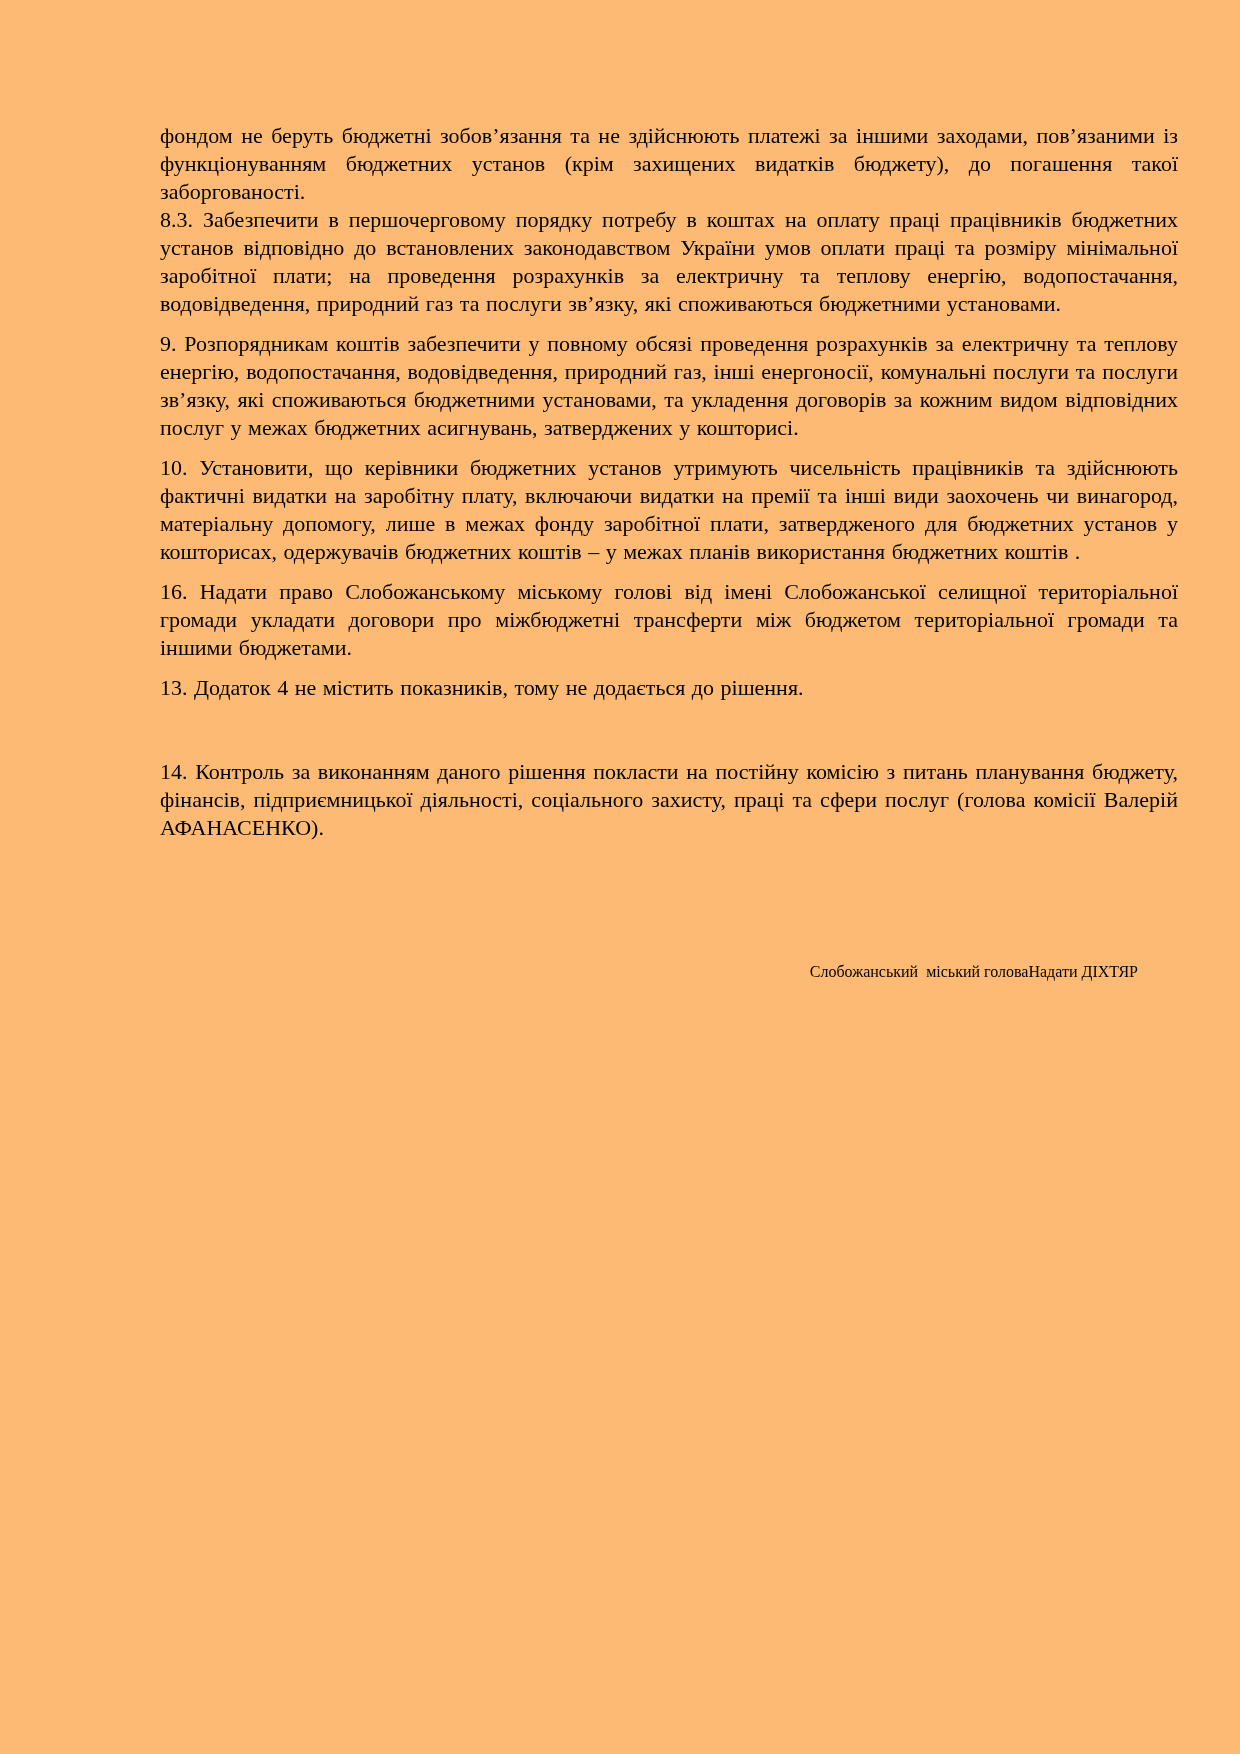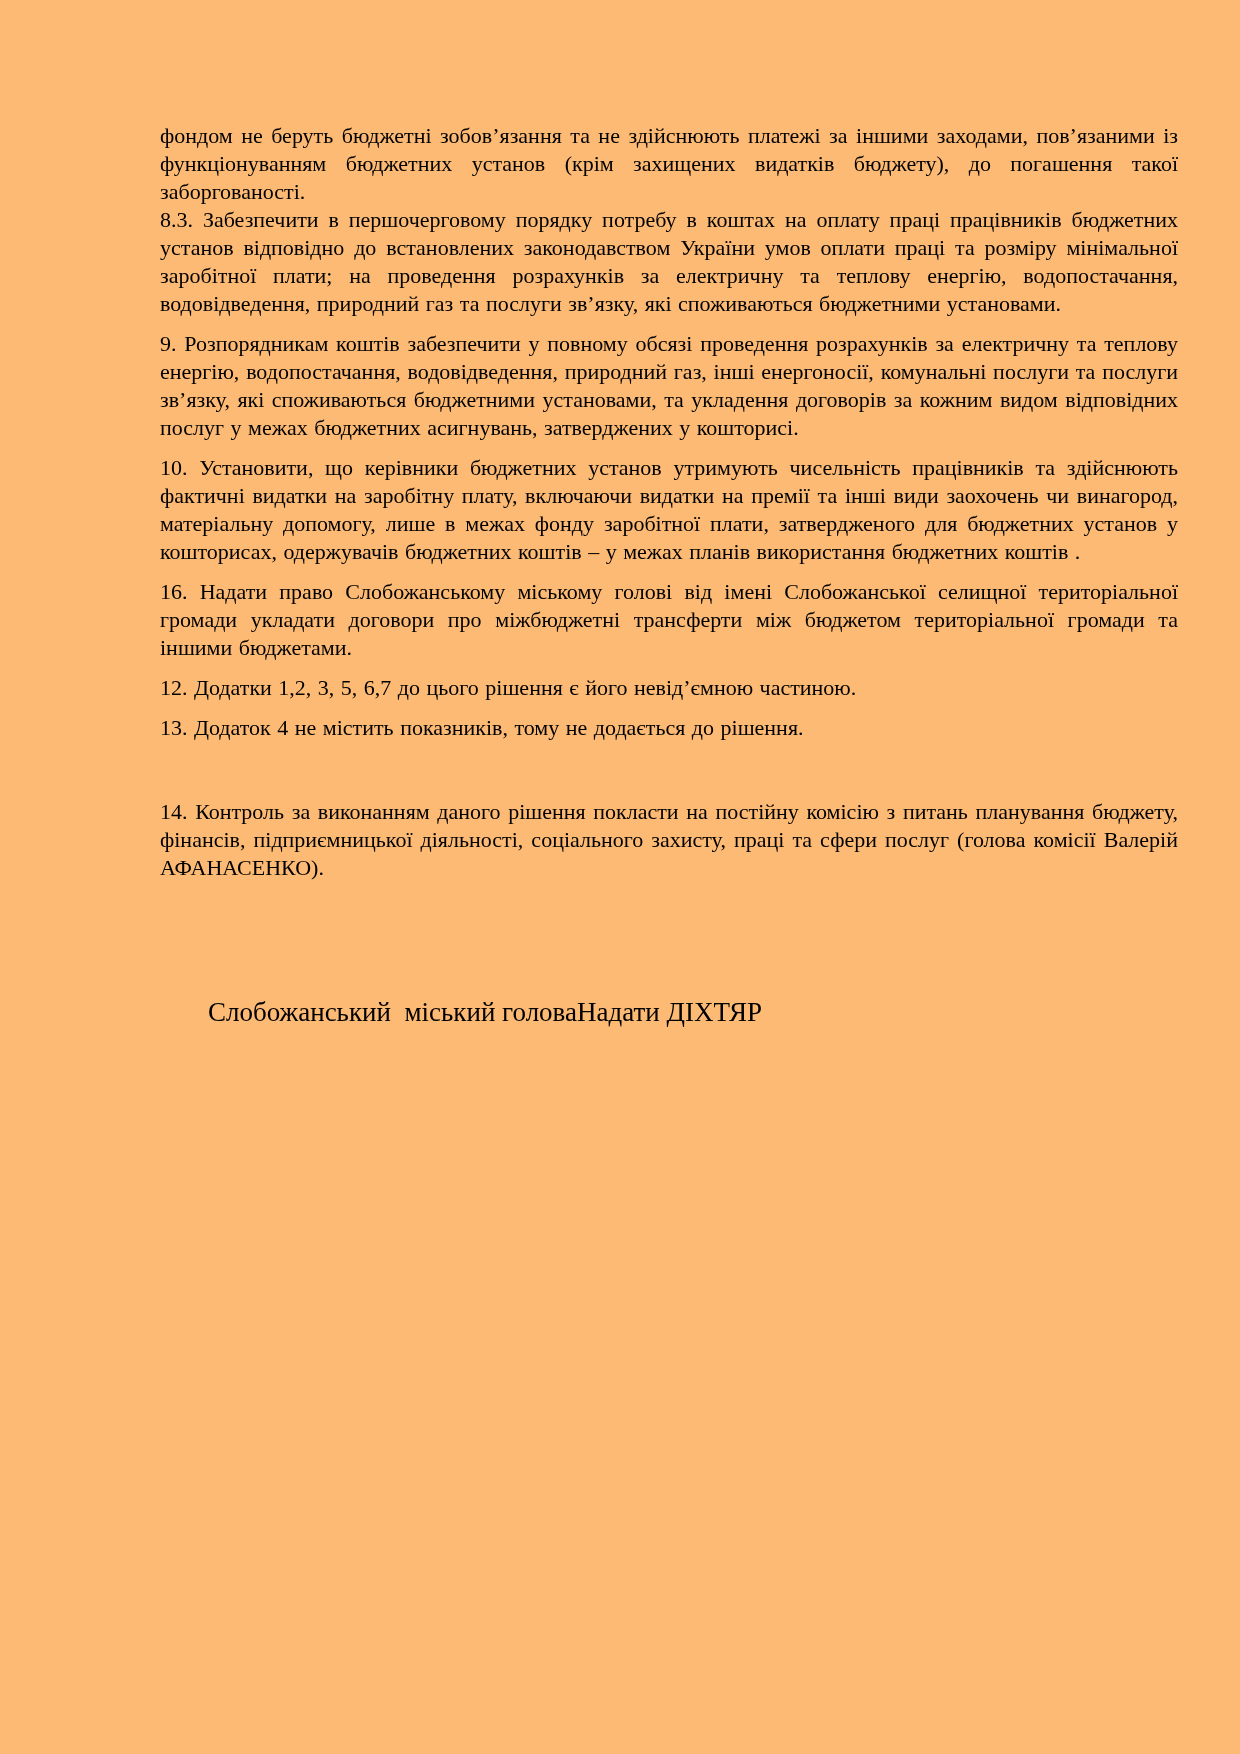--- a/index.html
+++ b/index.html
@@ -27,23 +27,23 @@
     font-size: 22px;
     line-height: 28px;
     text-align: justify;
     word-spacing: 1px;
   }
   .mt-line  { margin-top: 12px; }  
   .mt-2line { margin-top: 56px; }  
   .sig-row {
     margin-top: 116px;
     display: flex;
-    justify-content: flex-start;
+    justify-content: flex-end;
     align-items: baseline;
-    font-size: 27px;
+    font-size: 16px;
     line-height: 28px;
   }
   .sig-left  { margin-left: 48px; white-space: pre; }
   .sig-right { margin-right: 40px; white-space: pre; }
 </style>
 </head>
 <body>
 
 <div class="page">
   <div class="content">
@@ -51,21 +51,20 @@
     <p class="doc-par">фондом не беруть бюджетні зобов’язання та не здійснюють платежі за іншими заходами, пов’язаними із функціонуванням бюджетних установ (крім захищених видатків бюджету), до погашення такої заборгованості.</p>
 
     <p class="doc-par">8.3. Забезпечити в першочерговому порядку потребу в коштах на оплату праці працівників бюджетних установ відповідно до встановлених законодавством України умов оплати праці та розміру мінімальної заробітної плати; на проведення розрахунків за електричну та теплову енергію, водопостачання, водовідведення, природний газ та послуги зв’язку, які споживаються бюджетними установами.</p>
 
     <p class="doc-par mt-line">9. Розпорядникам коштів забезпечити у повному обсязі проведення розрахунків за електричну та теплову енергію, водопостачання, водовідведення, природний газ, інші енергоносії, комунальні послуги та послуги зв’язку, які споживаються бюджетними установами, та укладення договорів за кожним видом відповідних послуг у межах бюджетних асигнувань, затверджених у кошторисі.</p>
 
     <p class="doc-par mt-line">10. Установити, що керівники бюджетних установ утримують чисельність працівників та здійснюють фактичні видатки на заробітну плату, включаючи видатки на премії та інші види заохочень чи винагород, матеріальну допомогу, лише в межах фонду заробітної плати, затвердженого для бюджетних установ у кошторисах, одержувачів бюджетних коштів – у межах планів використання бюджетних коштів .</p>
 
     <p class="doc-par mt-line">16. Надати право  Слобожанському міському голові від імені Слобожанської селищної територіальної громади укладати договори про міжбюджетні трансферти між бюджетом територіальної громади та іншими бюджетами.</p>
 
-    <p class="doc-par mt-line">12. Додатки 1,2, 3, 5, 6,7 до цього рішення є його невід’ємною частиною.</p>
 
     <p class="doc-par mt-line">13. Додаток  4   не містить показників, тому не додається до рішення.</p>
 
     <p class="doc-par mt-2line">14. Контроль за виконанням даного рішення покласти на постійну комісію з питань планування бюджету, фінансів, підприємницької діяльності, соціального захисту, праці  та сфери послуг (голова комісії Валерій  АФАНАСЕНКО).</p>
 
     <div class="sig-row">
       <span class="sig-left">Слобожанський  міський голова</span>
       <span class="sig-right">Надати ДІХТЯР</span>
     </div>
 

